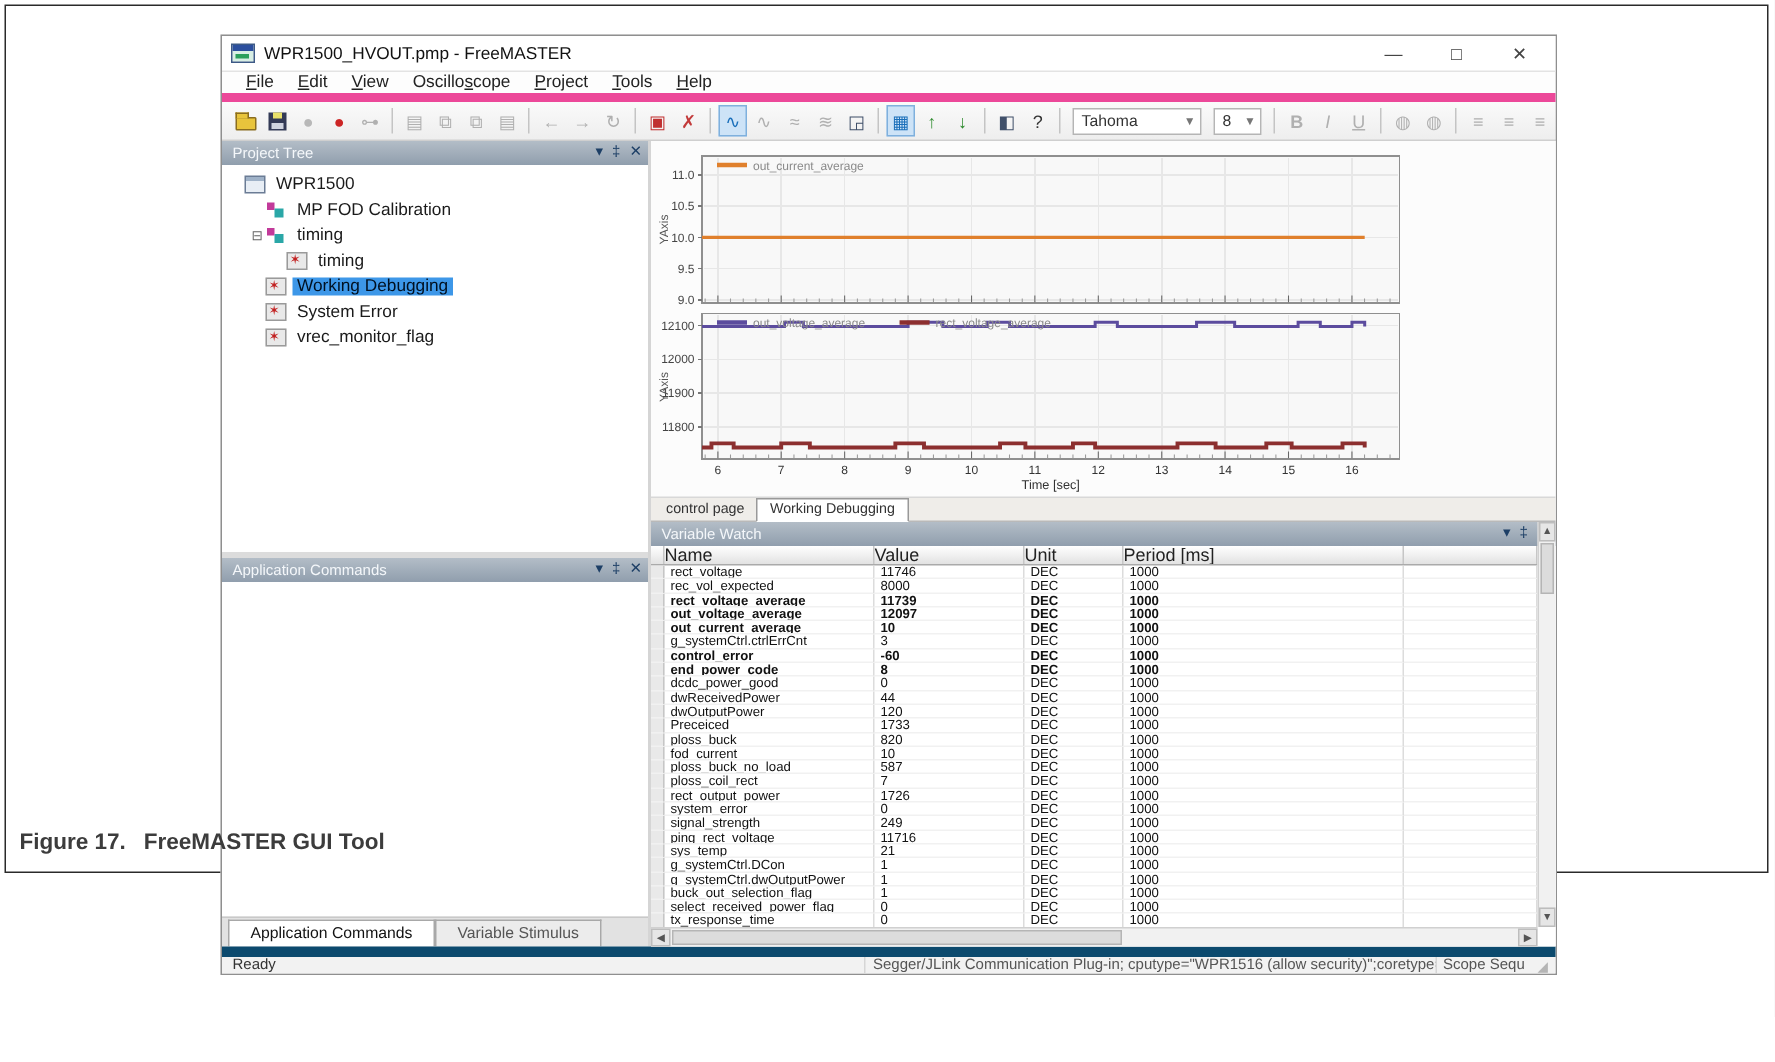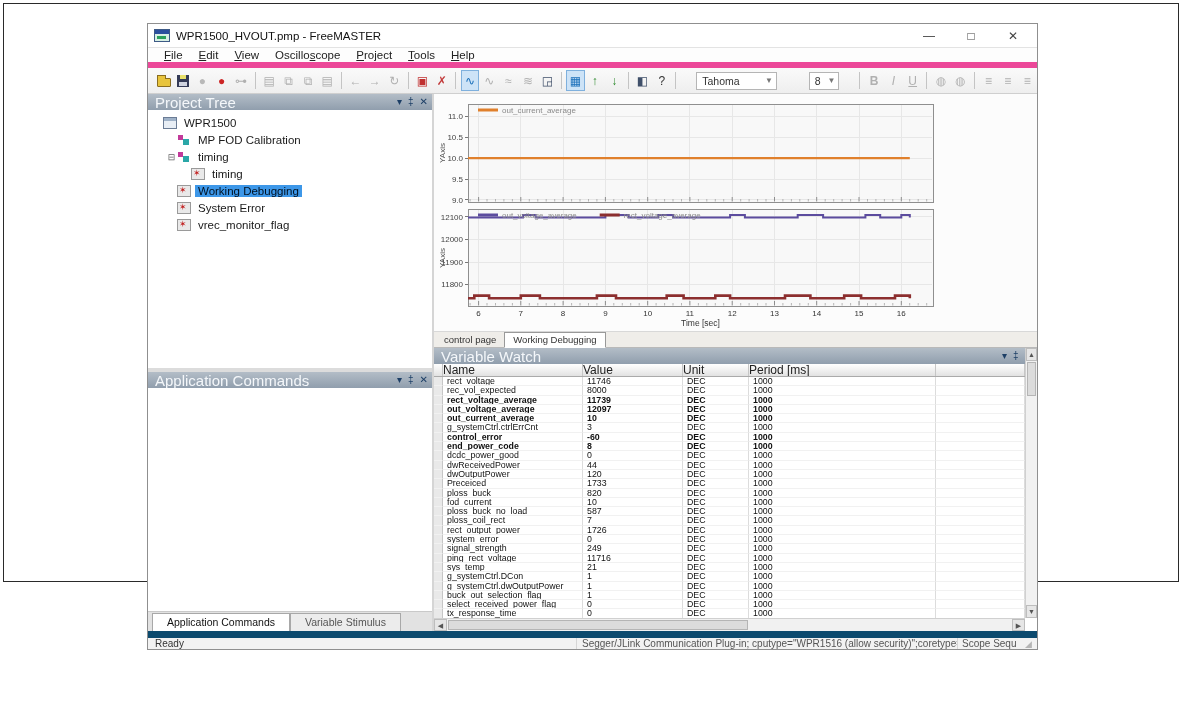--- a/index.html
+++ b/index.html
@@ -16,34 +16,34 @@
   .win-btn { font-size:12px; width:16px; text-align:center; cursor:default; }
 
   .menubar { height:20px; background:#fdfdfd; border-bottom:6px solid #ec4899; display:flex; align-items:center; padding-left:8px; flex:0 0 auto;}
   .menu-item { font-size:11.5px; color:#222; padding:2px 8px; }
   .menu-item u { text-decoration:underline; }
 
   .toolbar { height:26px; background:linear-gradient(#fafafa,#eeeeee); border-bottom:1px solid #cfcfcf; display:flex; align-items:center; padding-left:6px; flex:0 0 auto; }
   .tb-btn { width:21px; height:21px; display:flex; align-items:center; justify-content:center; font-size:12px; margin:0 0.5px; border:1px solid transparent; }
   .tb-btn.active { background:#cde3f7; border:1px solid #7fb0dd; }
   .tb-sep { width:1px; height:17px; background:#c4c4c4; margin:0 4px; }
-  .tb-combo { height:18px; border:1px solid #b5b5b5; background:#fff; font-size:10.5px; color:#333; display:flex; align-items:center; padding:0 3px 0 5px; margin:0 16px; }
+  .tb-combo { height:18px; border:1px solid #b5b5b5; background:#fff; font-size:10.5px; color:#333; display:flex; align-items:center; padding:0 3px 0 5px; margin:0 4px; }
   .tb-combo .arr { margin-left:auto; color:#777; font-size:8px; padding-left:6px; }
   .i-folder{width:14px;height:9px;background:#e8c43c;border:1px solid #8a6d1f;border-radius:1px;position:relative;margin-top:3px}
   .i-folder:before{content:"";position:absolute;top:-4px;left:-1px;width:7px;height:3px;background:#e8c43c;border:1px solid #8a6d1f;border-bottom:none}
   .i-floppy{width:12px;height:12px;background:#333a56;position:relative}
   .i-floppy:before{content:"";position:absolute;left:3px;top:0;width:6px;height:4px;background:#e8e06a;}
   .i-floppy:after{content:"";position:absolute;left:2px;bottom:1px;width:8px;height:4px;background:#cfd3df;}
 
   .main { flex:1 1 auto; display:flex; min-height:0; background:#e4e4e4; }
   .left-col { width:286px; flex:0 0 auto; display:flex; flex-direction:column; border-right:2px solid #d5d5d5; background:#fff; min-height:0;}
   .right-col { flex:1 1 auto; display:flex; flex-direction:column; min-width:0; min-height:0; background:#fff;}
 
   .panel-header { height:16px; background:linear-gradient(#b3bdc7,#909ead); display:flex; align-items:center; padding:0 4px 0 7px; flex:0 0 auto;}
-  .panel-title { font-size:15px; color:#f4f7fa; }
+  .panel-title { font-size:10px; color:#f4f7fa; }
   .panel-hicons { margin-left:auto; display:flex; gap:6px; color:#1d3f66; font-size:10px; }
   .panel-hicons span{ line-height:16px; }
 
   .tree { flex:0 0 auto; height:258px; background:#fff; padding:4px 0 0 4px; overflow:hidden; font-size:11.5px; color:#1a1a1a;}
   .tree-row { height:17px; display:flex; align-items:center; white-space:nowrap; }
   .tree-exp { width:11px; font-size:9px; color:#666; text-align:center; flex:0 0 auto;}
   .tree-ic { width:14px; height:12px; position:relative; margin-right:4px; flex:0 0 auto;}
   .tree-ic.root { border:1px solid #6b7c95; background:linear-gradient(#9fb2c8 0 3px,#e8eef5 3px 100%); }
   .tree-ic.blocks:before{content:"";position:absolute;left:1px;top:1px;width:5px;height:5px;background:#c23a9a;}
   .tree-ic.blocks:after{content:"";position:absolute;left:6px;top:5px;width:6px;height:6px;background:#2aa7a7;}
@@ -751,14 +751,17 @@
 
     <div class="statusbar">
       <span class="sb-left">Ready</span>
       <span class="sb-plugin">Segger/JLink Communication Plug-in; cputype="WPR1516 (allow security)";coretype=6;cputypeenable=1;comms</span>
       <span class="sb-right">Scope Sequ</span>
       <span class="sb-grip">◢</span>
     </div>
 
   </div>
 
+  <div class="caption">
+    <span>Figure 17.</span><span class="cap-title">FreeMASTER GUI Tool</span>
+  </div>
 
 </div>
 
 </body></html>

